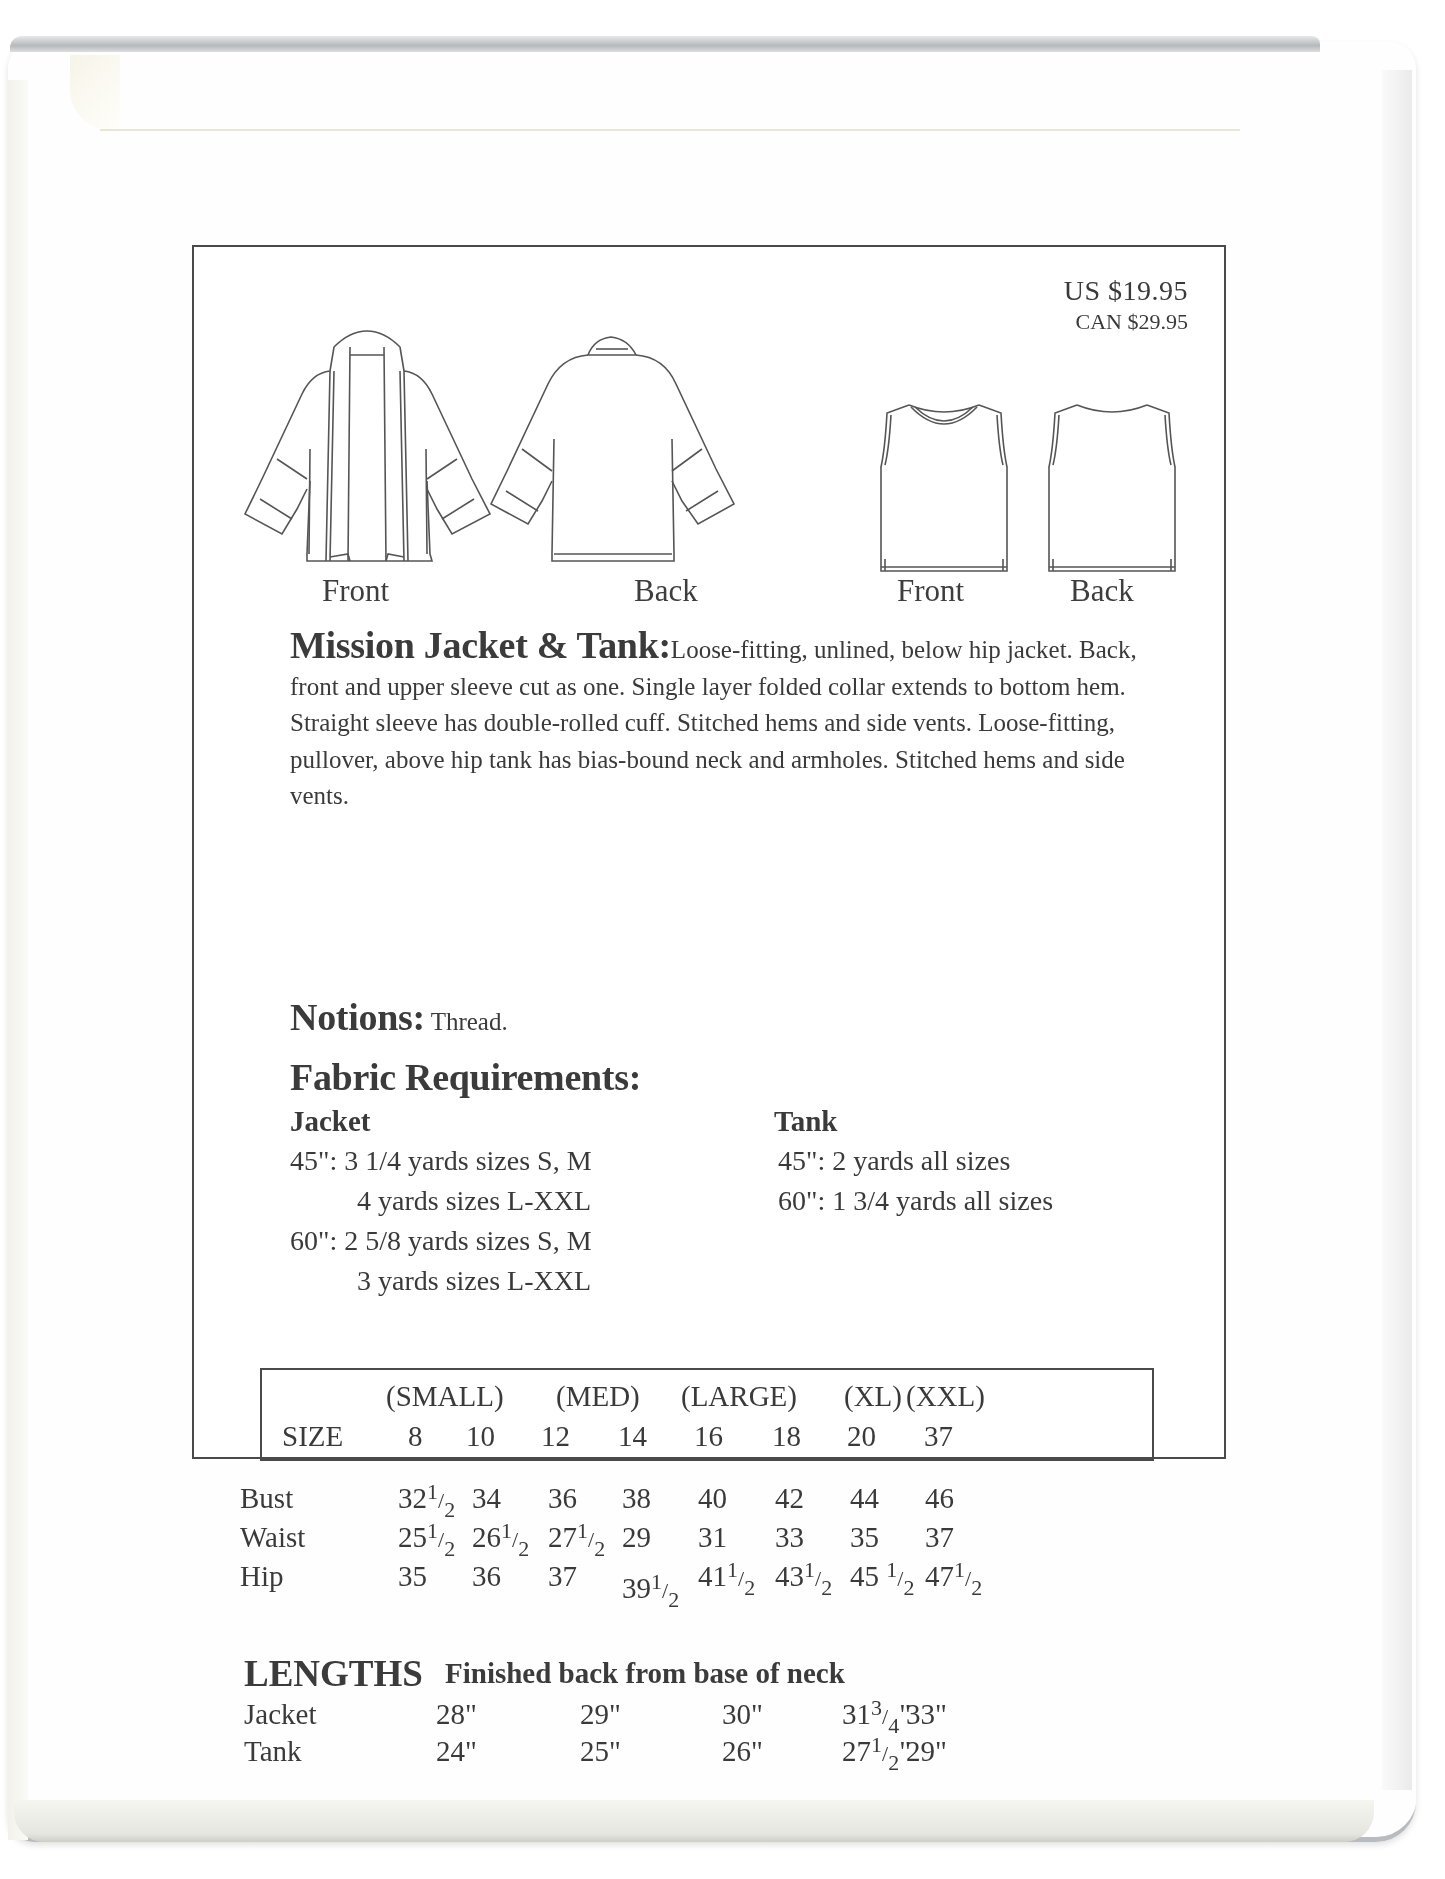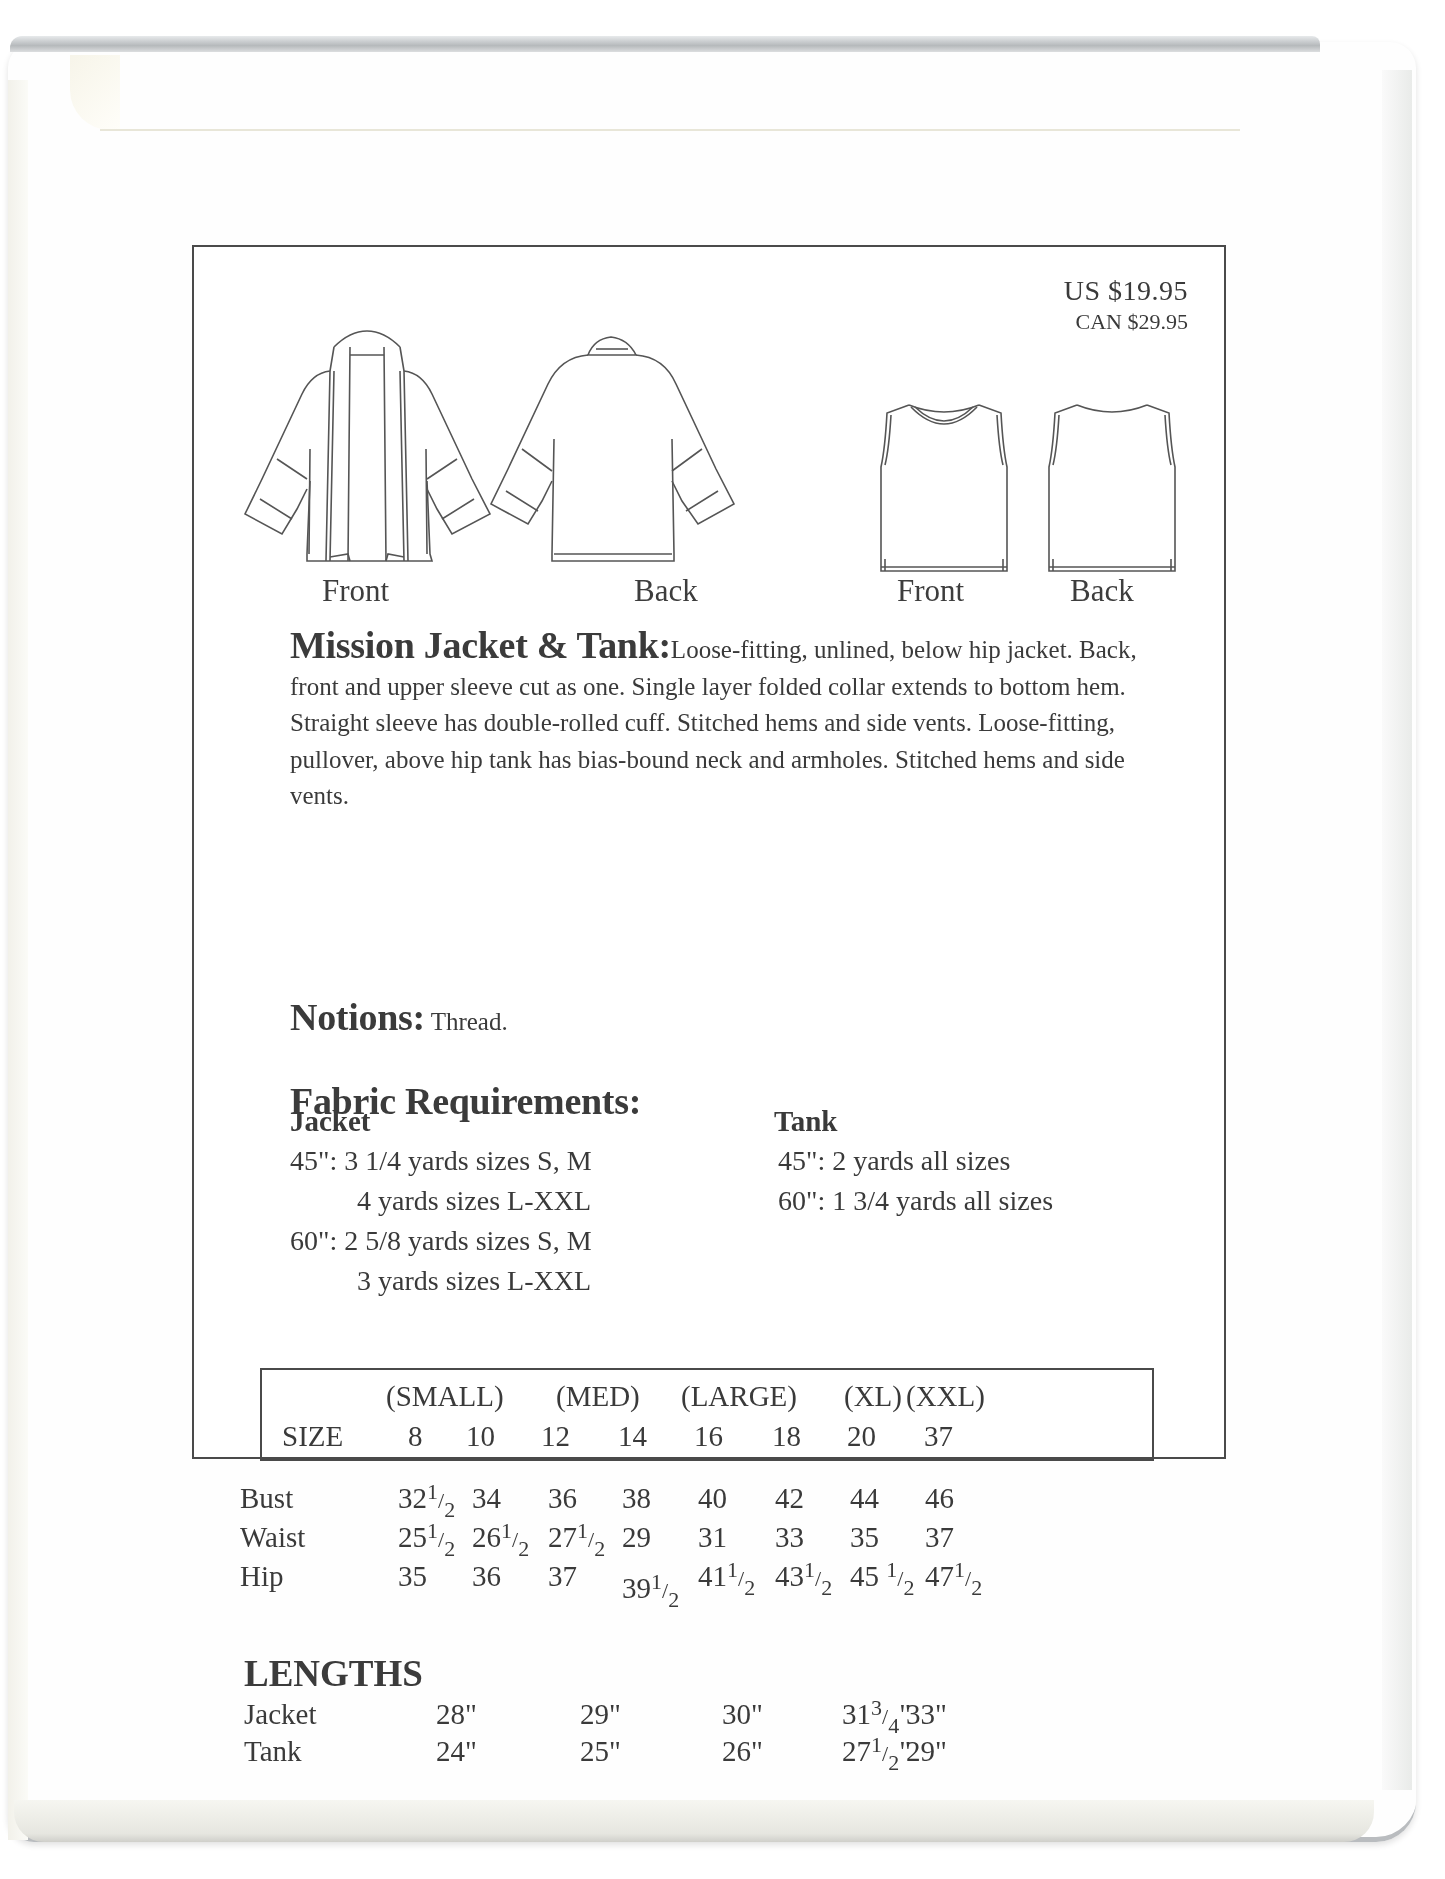--- a/index.html
+++ b/index.html
@@ -52,21 +52,21 @@
   .price-can {
     position:absolute; right:36px; top:62px; font-size:22px;
   }
   .drawing { position:absolute; }
   .drawing svg { display:block; }
   .view-label {
     position:absolute; font-size:31px; color:#3d3d3d;
   }
   .section { position:absolute; left:96px; width:870px; }
   .h-bold {
-    font-weight:bold; font-size:38px; color:#3b3b3b; letter-spacing:-0.3px;margin-top:24px;
+    font-weight:bold; font-size:38px; color:#3b3b3b; letter-spacing:-0.3px;
   }
   .body-text { font-size:25px; line-height:36.5px; color:#3a3a3a; }
   .req-col { position:absolute; font-size:28px; line-height:40px; color:#3a3a3a; }
   .req-col .sub-h { font-weight:bold; font-size:29px; }
   .indent { padding-left:67px; }
   .size-title {
     position:absolute; left:0; width:100%; text-align:center; top:1055px;
     font-weight:bold; font-size:38px; color:#3b3b3b; letter-spacing:0.5px;
   }
   .size-box {
@@ -229,20 +229,21 @@
         <span class="cell" style="left: 354px;">37</span>
         <span class="cell" style="left: 428px; margin-top: 12px;">39<span class="frac"><span class="n">1</span><span>/</span><span class="d">2</span></span></span>
         <span class="cell" style="left: 504px;">41<span class="frac"><span class="n">1</span><span>/</span><span class="d">2</span></span></span>
         <span class="cell" style="left: 581px;">43<span class="frac"><span class="n">1</span><span>/</span><span class="d">2</span></span></span>
         <span class="cell" style="left: 656px;">45 <span class="frac"><span class="n">1</span><span>/</span><span class="d">2</span></span></span>
         <span class="cell" style="left: 731px;">47<span class="frac"><span class="n">1</span><span>/</span><span class="d">2</span></span></span>
       </div>
     </div>
 
   <div class="lengths-h">LENGTHS</div>
+  <div class="lengths-sub">Finished back from base of neck</div>
   <div id="length-rows">
       <div class="grid-row" style="left: 0px; width: 100%; top: 1451px;">
         <span class="cell" style="left: 50px;">Jacket</span>
         <span class="cell" style="left: 242px;">28"</span>
         <span class="cell" style="left: 386px;">29"</span>
         <span class="cell" style="left: 528px;">30"</span>
         <span class="cell" style="left: 648px;">31<span class="frac"><span class="n">3</span><span>/</span><span class="d">4</span></span>"</span>
         <span class="cell" style="left: 712px;">33"</span>
       </div>
       <div class="grid-row" style="left: 0px; width: 100%; top: 1488px;">

